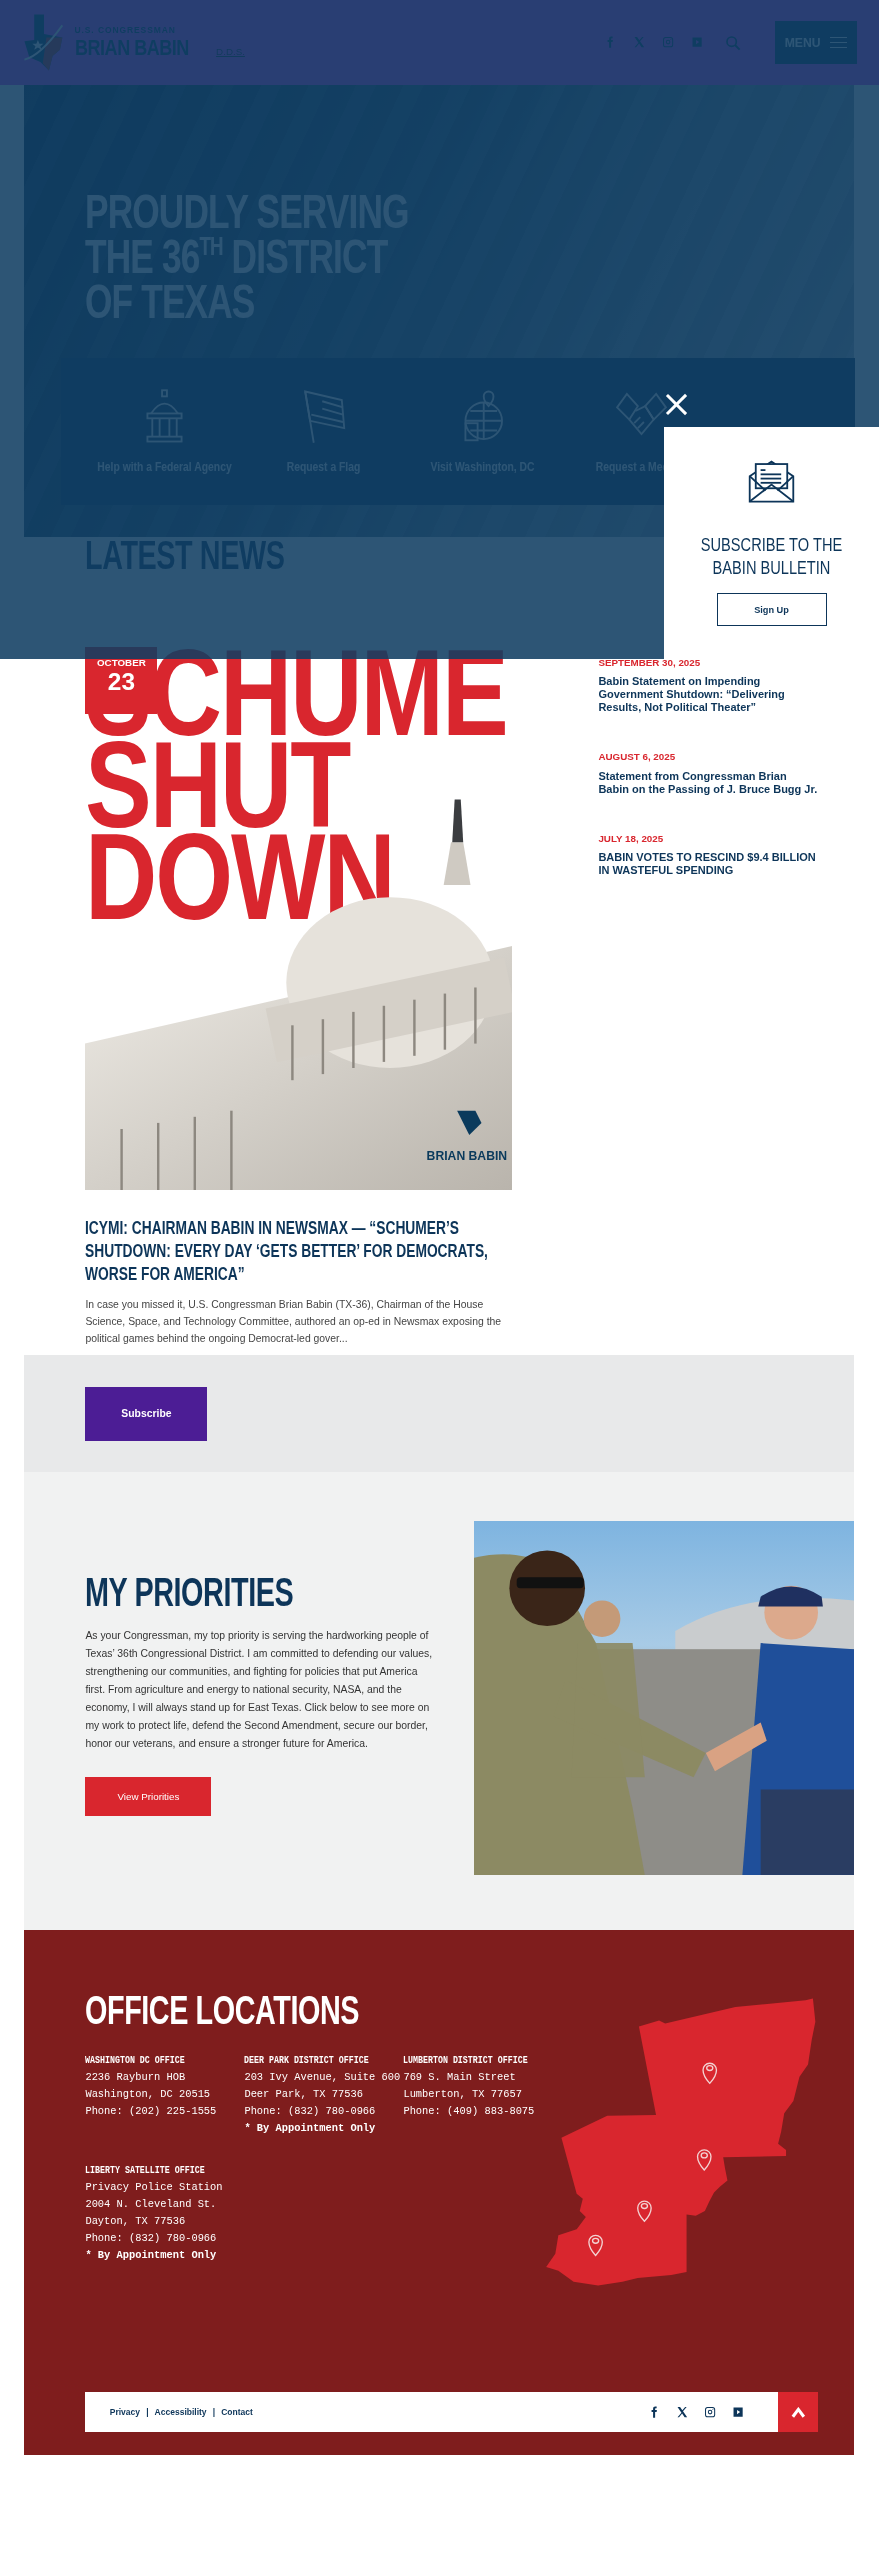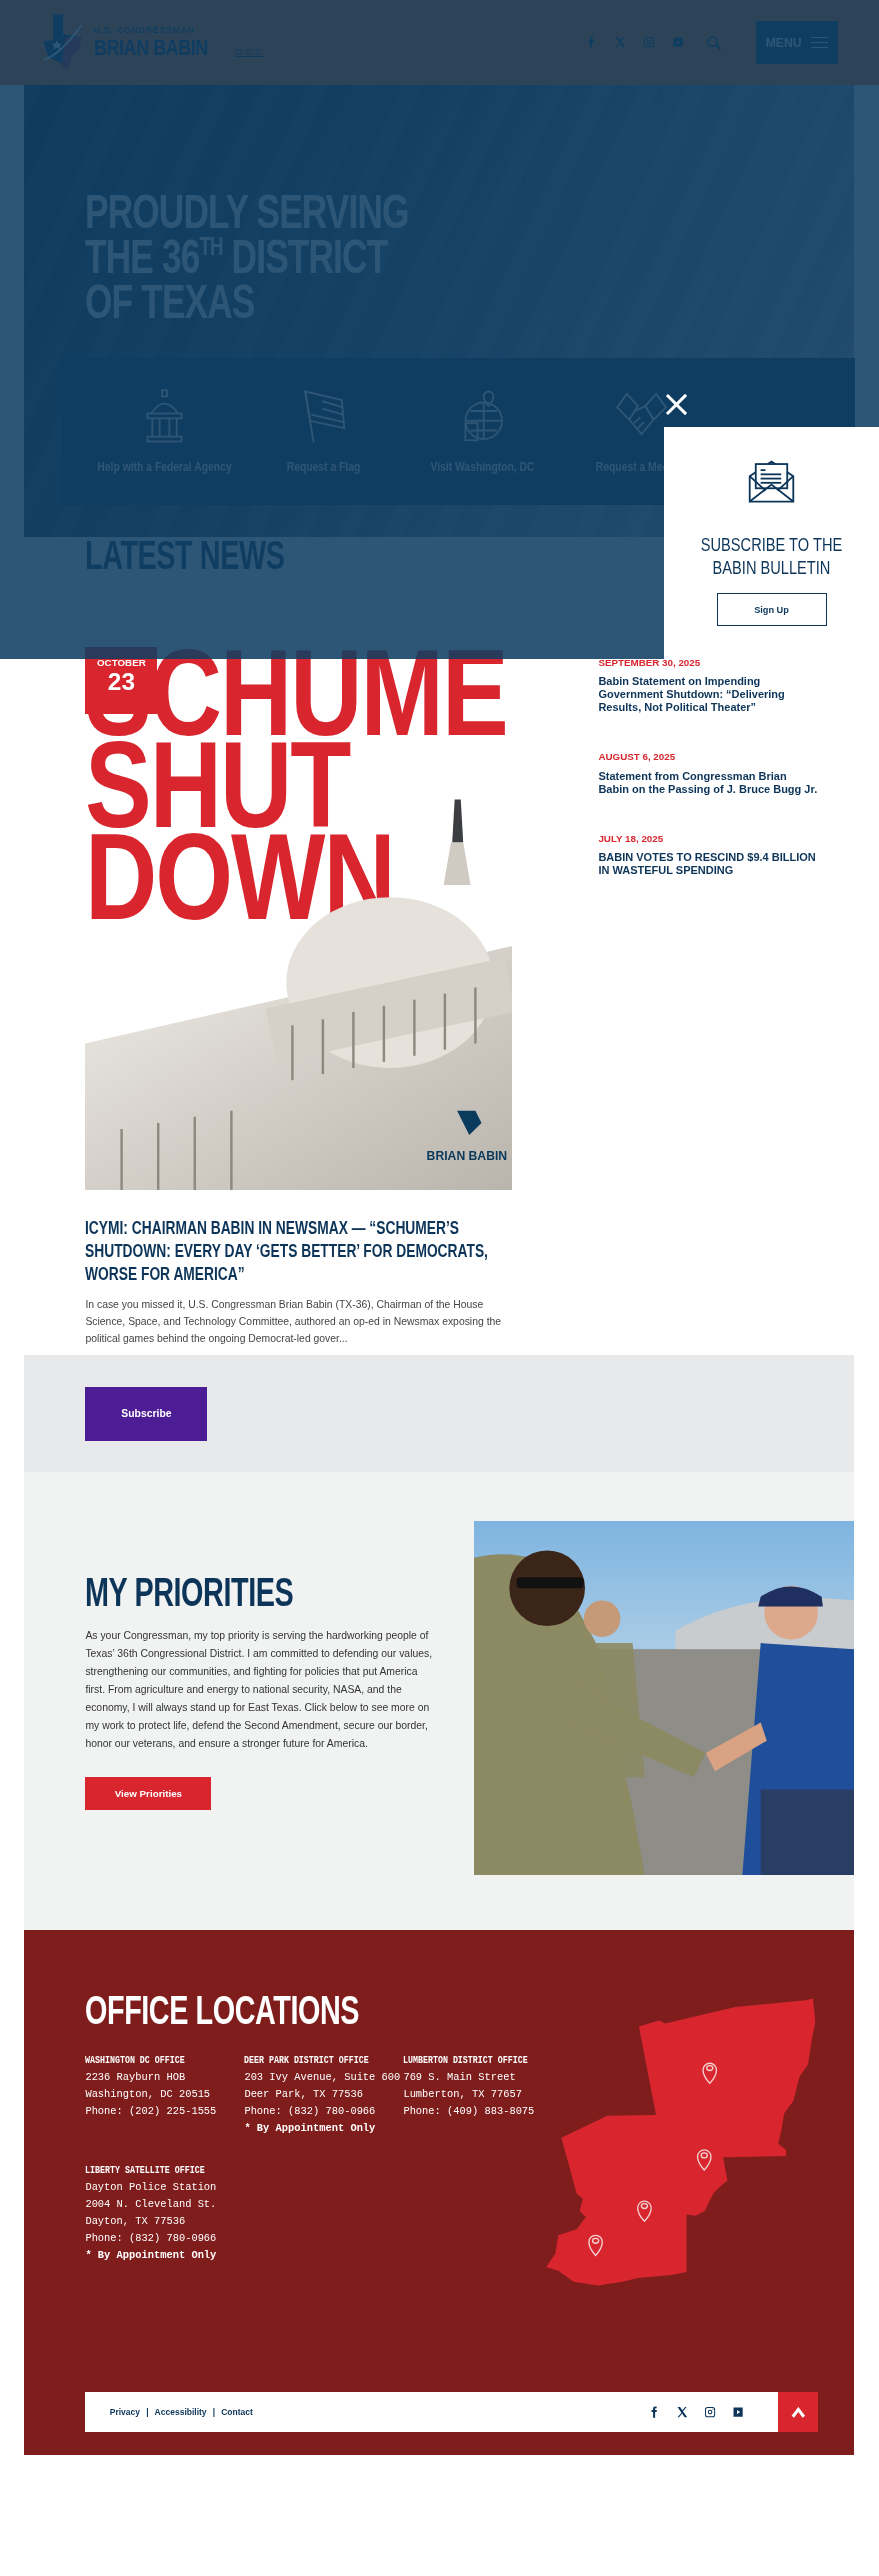--- a/index.html
+++ b/index.html
@@ -2,21 +2,21 @@
 <html style="font-size:9.8px"><head>
 <meta charset="utf-8">
 <style>
   * { box-sizing: border-box; margin: 0; padding: 0; }
   html, body { width: 879px; background: #ffffff; }
   body { font-family: "Liberation Sans", sans-serif; color: #1f2a36; position: relative; overflow-x: hidden; }
   .cond { font-family: "Liberation Sans Narrow", "Liberation Sans", sans-serif; font-stretch: condensed; }
   .wrap { width: 830px; margin: 0 24.4px; position: relative; }
 
   
-  .header { height: 85px; background: #f97316; position: relative; display: flex; align-items: center; padding: 0 41px; }
+  .header { height: 85px; background: #d946ef; position: relative; display: flex; align-items: center; padding: 0 22px; }
   .logo { display: flex; align-items: center; gap: 8.5px; }
   .logo-mark { width: 44px; height: 59px; }
   .logo-text .small { font-size: 8.5px; letter-spacing: 0.9px; color: #0a3a5c; font-weight: bold; }
   .logo-text .big { font-size: 22px; font-weight: bold; color: #0a3a5c; letter-spacing: -0.6px; transform: scaleX(0.82); transform-origin: left; display: inline-block; }
   .logo-text .dds { font-size: 9.8px; text-decoration: underline; }
   .header-right { margin-left: auto; display: flex; align-items: center; gap: 21px; }
   .social { display: flex; gap: 17px; align-items: center; }
   .social svg { width: 12.2px; height: 12.2px; fill: #0a3a5c; }
   .menu-btn { width: 82px; height: 43px; background: #0d3559; display: flex; align-items: center; justify-content: center; gap: 9.8px; color: #fff; font-size: 12.2px; font-weight: bold; margin-left: 13.4px; }
   .burger span { display: block; width: 17px; height: 1.2px; background: #fff; margin: 3.7px 0; }
@@ -68,21 +68,21 @@
   .email-form { margin-left: 61px; width: 733px; height: 54px; display: flex; }
   .email-input { flex: 1; height: 54px; border: none; background: #fff; padding-left: 30.5px; font-size: 9.8px; color: #333; font-family: "Liberation Sans", sans-serif; }
   .email-input::placeholder { color: #333; }
   .sub-btn { width: 122px; height: 54px; background: #4c1d95; color: #fff; font-weight: bold; font-size: 10.4px; border: none; font-family: "Liberation Sans", sans-serif; }
 
   
   .prio { background: #f1f2f2; height: 458px; position: relative; }
   .prio-text { position: absolute; left: 61px; top: 99px; width: 354px; }
   .prio-title { font-size: 40px; color: #0d3559; font-weight: bold; transform: scaleX(.72); transform-origin: left; letter-spacing: -0.6px; line-height: 43px; }
   .prio-body { margin-top: 12.2px; font-size: 10.4px; line-height: 18px; color: #333; }
-  .prio-btn { margin-top: 24.4px; width: 126px; height: 33px; background: #d9262e; color: #fff; font-weight: bold; font-size: 9.8px; display: flex; align-items: center; justify-content: center; }
+  .prio-btn { margin-top: 24.4px; width: 126px; height: 39px; background: #d9262e; color: #fff; font-weight: normal; font-size: 9.8px; display: flex; align-items: center; justify-content: center; }
   .prio-photo { position: absolute; left: 450px; top: 49px; width: 380px; height: 354px; overflow: hidden; background: linear-gradient(180deg, #7eb4e0 0%, #a8cbe6 35%, #9a9a92 55%, #8b8a84 100%); }
 
   
   .offices { background: #7f1d1d; height: 525px; position: relative; }
   .off-title { position: absolute; left: 61px; top: 58px; color: #fff; font-size: 40px; font-weight: bold; transform: scaleX(.72); transform-origin: left; letter-spacing: -0.6px; }
   .off-grid { position: absolute; left: 61px; top: 122px; width: 464px; display: grid; grid-template-columns: 159px 159px 147px; row-gap: 24.4px; }
   .office { color: #fff; font-size: 10.4px; line-height: 17px; font-family: Liberation Mono, monospace; }
   .office .oname { font-weight: bold; font-size: 10.4px; transform: scaleX(.8); transform-origin: left; white-space: nowrap; }
   .office .appt { font-weight: bold; }
   .map { position: absolute; left: 513px; top: 55px; width: 293px; height: 342px; }
@@ -330,21 +330,21 @@
       <div class="appt">* By Appointment Only</div>
     </div>
     <div class="office">
       <div class="oname">LUMBERTON DISTRICT OFFICE</div>
       <div>769 S. Main Street</div>
       <div>Lumberton, TX 77657</div>
       <div>Phone: (409) 883-8075</div>
     </div>
     <div class="office">
       <div class="oname">LIBERTY SATELLITE OFFICE</div>
-      <div>Dayton Police Station</div>
+      <div>Privacy Police Station</div>
       <div>2004 N. Cleveland St.</div>
       <div>Dayton, TX 77536</div>
       <div>Phone: (832) 780-0966</div>
       <div class="appt">* By Appointment Only</div>
     </div>
   </div>
 
   <svg class="map" viewBox="0 0 480 560">
     <path d="M167 68 L200 58 L210 63 L325 36 L440 25 L452 22 L456 60 L450 90 L444 130 L430 150 L420 190 L405 210 L400 240 L395 260 L408 270 L408 280 L305 282 L308 300 L312 320 L300 330 L290 340 L282 355 L275 370 L260 378 L245 376 L245 470 L220 475 L165 480 L140 486 L100 492 L60 486 L35 468 L15 462 L30 440 L35 410 L65 400 L80 380 L70 370 L75 350 L65 342 L40 250 L115 214 L195 213 Z" fill="#d9262e"></path>
     <g fill="none" stroke="#f3d2d2" stroke-width="2.2">

